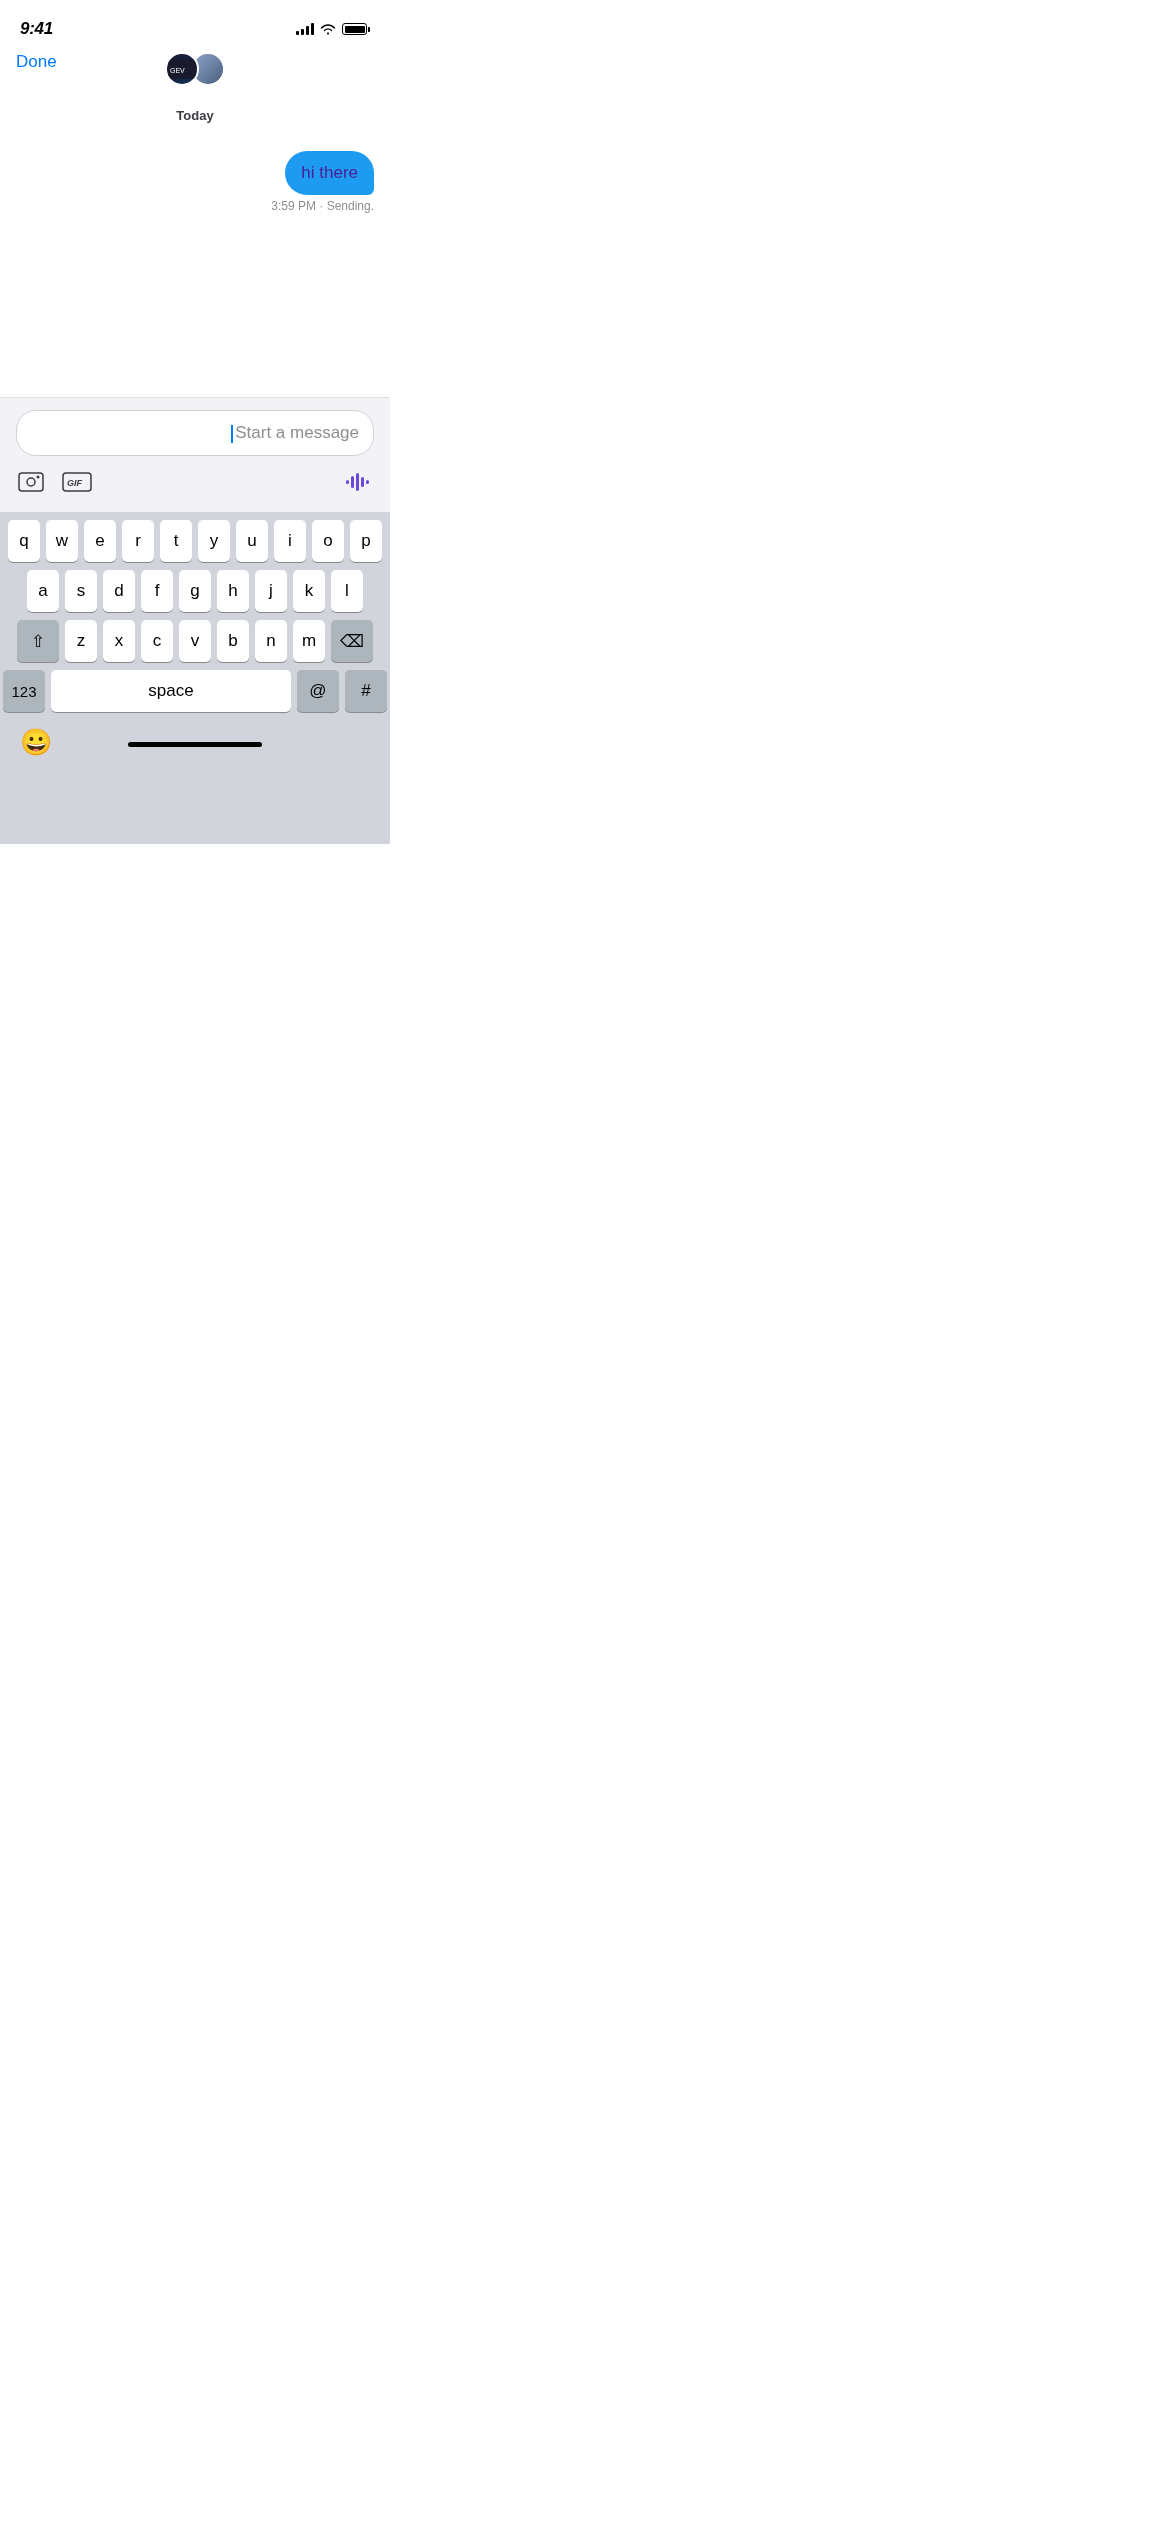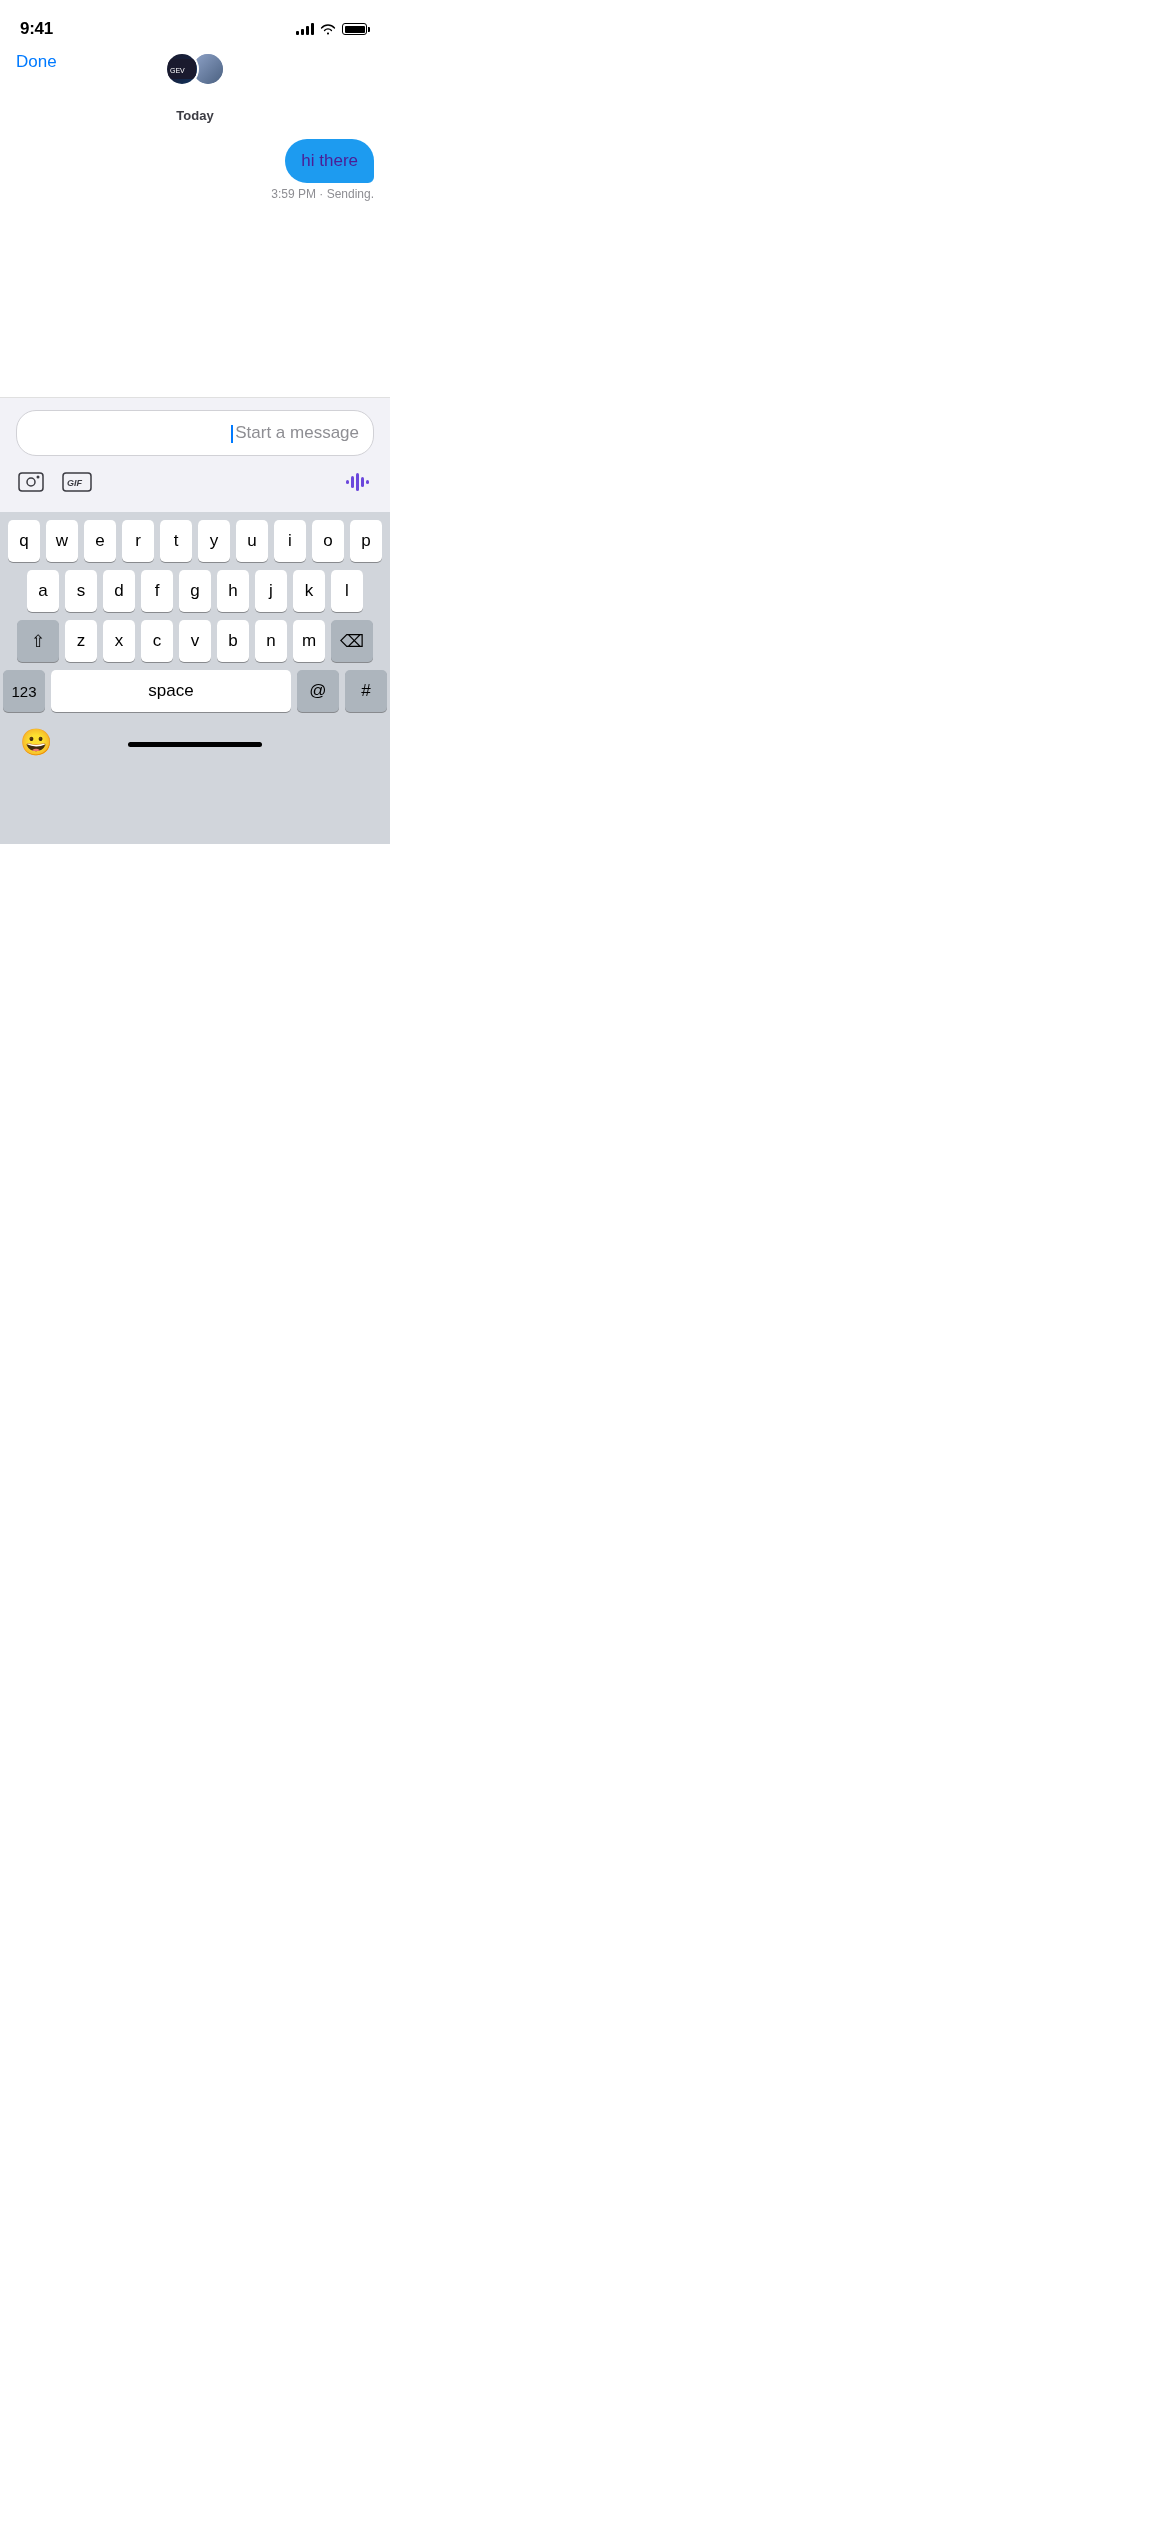--- a/index.html
+++ b/index.html
@@ -19,20 +19,21 @@
       display: flex;
       justify-content: space-between;
       align-items: center;
       padding: 14px 20px 0 20px;
       height: 44px;
     }
     .status-time {
       font-size: 17px;
       font-weight: 600;
       letter-spacing: -0.3px;
+      font-style: italic;
     }
     .status-icons {
       display: flex;
       align-items: center;
       gap: 6px;
     }
     .signal-bars {
       display: flex;
       align-items: flex-end;
       gap: 2px;
@@ -128,21 +129,21 @@
       padding: 20px 16px;
       background: #fff;
       height: 280px;
       position: relative;
     }
     .date-label {
       text-align: center;
       font-size: 13px;
       color: #8e8e93;
       font-weight: 400;
-      margin-bottom: 16px;
+      margin-bottom: 28px;
     }
     .date-label span {
       font-weight: 600;
       color: #3c3c43;
     }
 
     .message-container {
       display: flex;
       flex-direction: column;
       align-items: flex-end;

